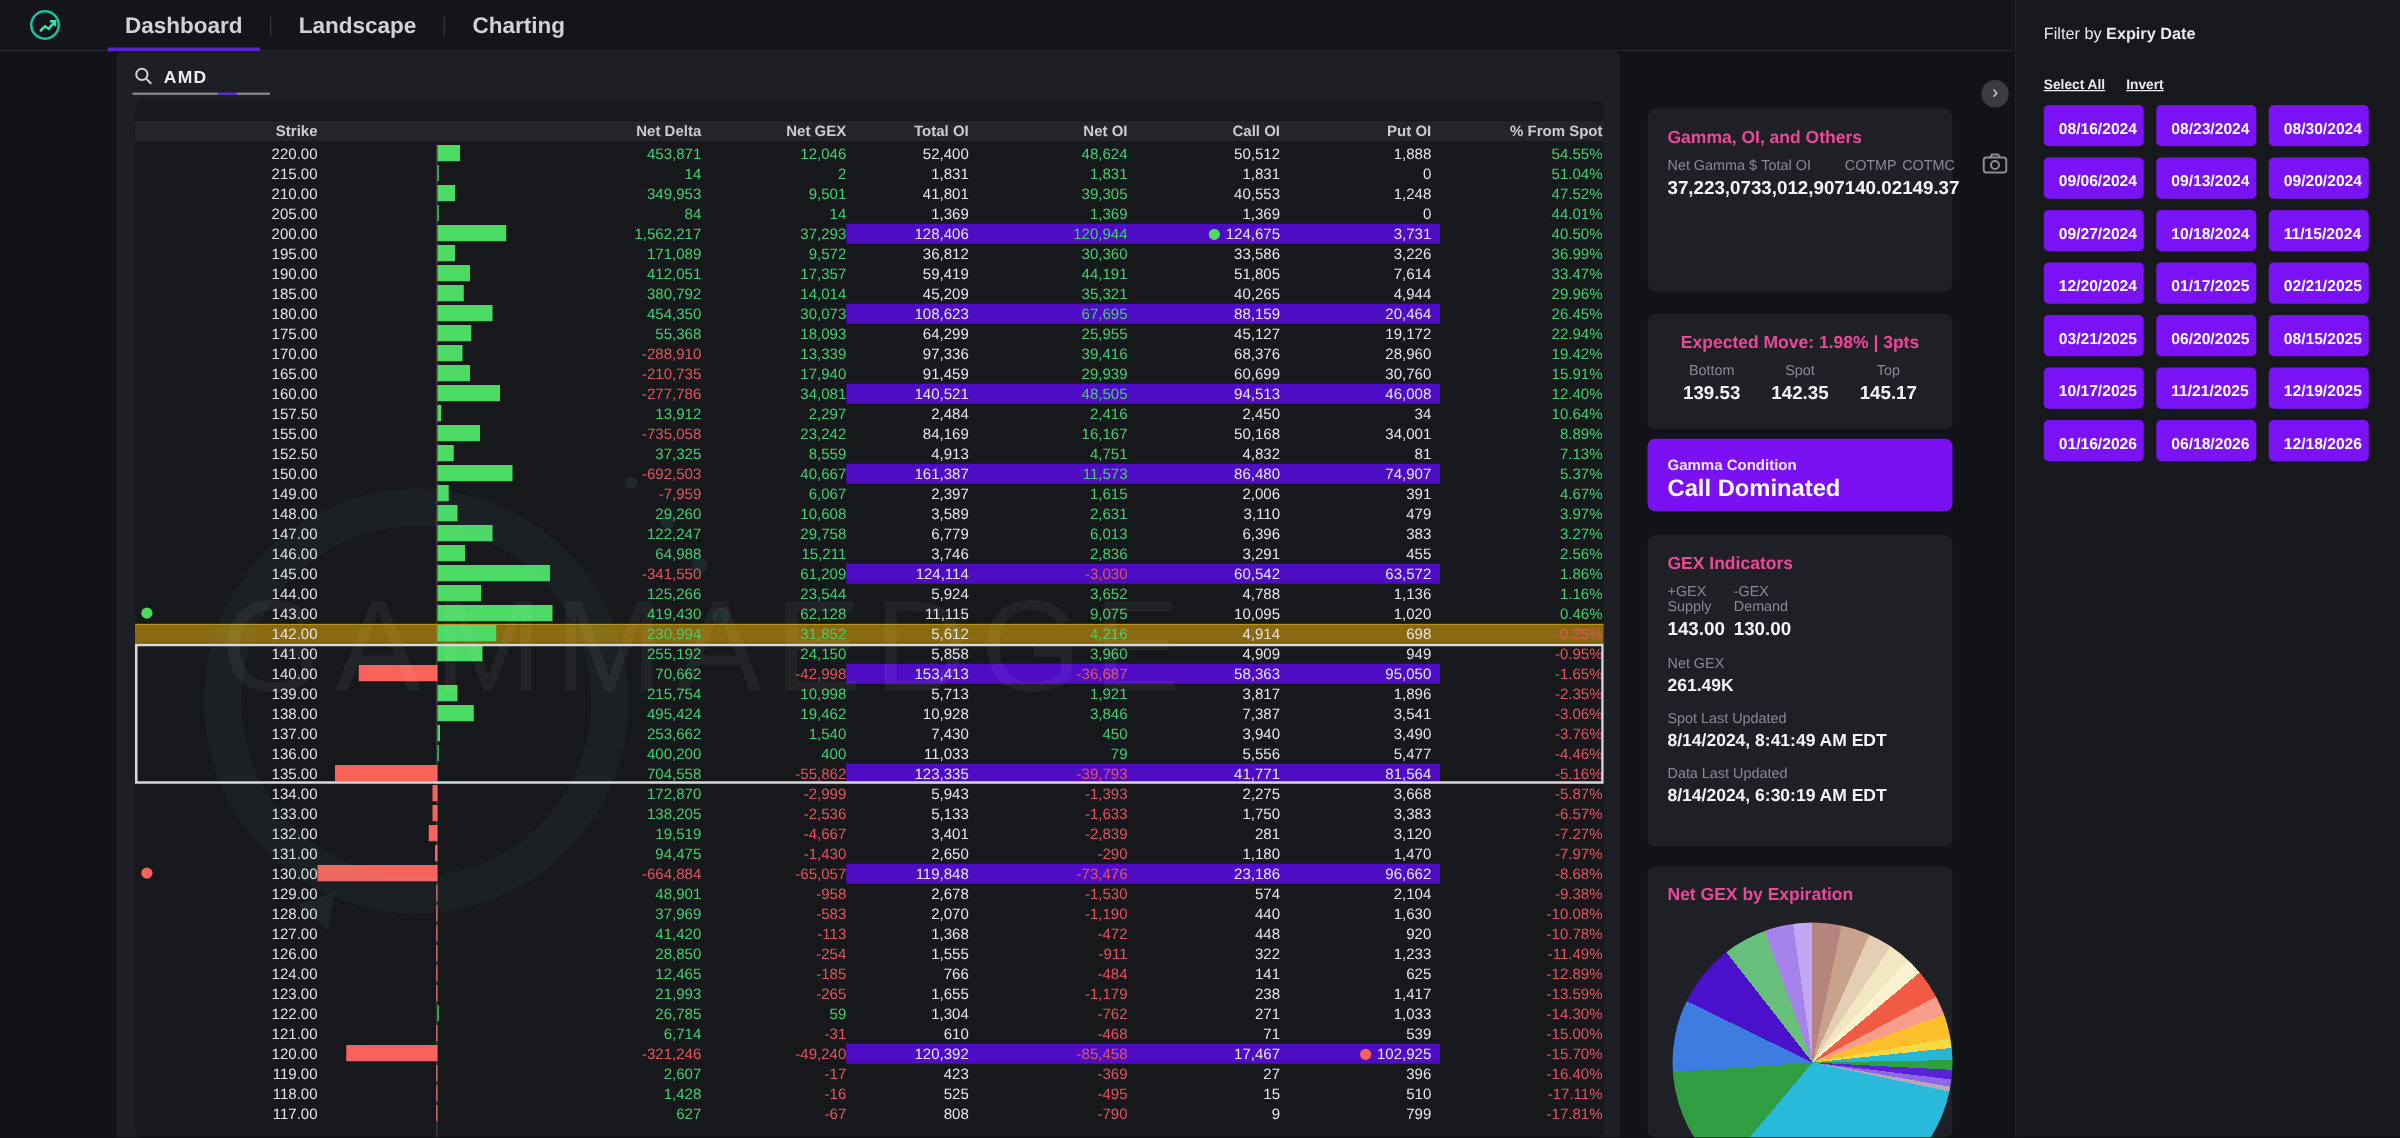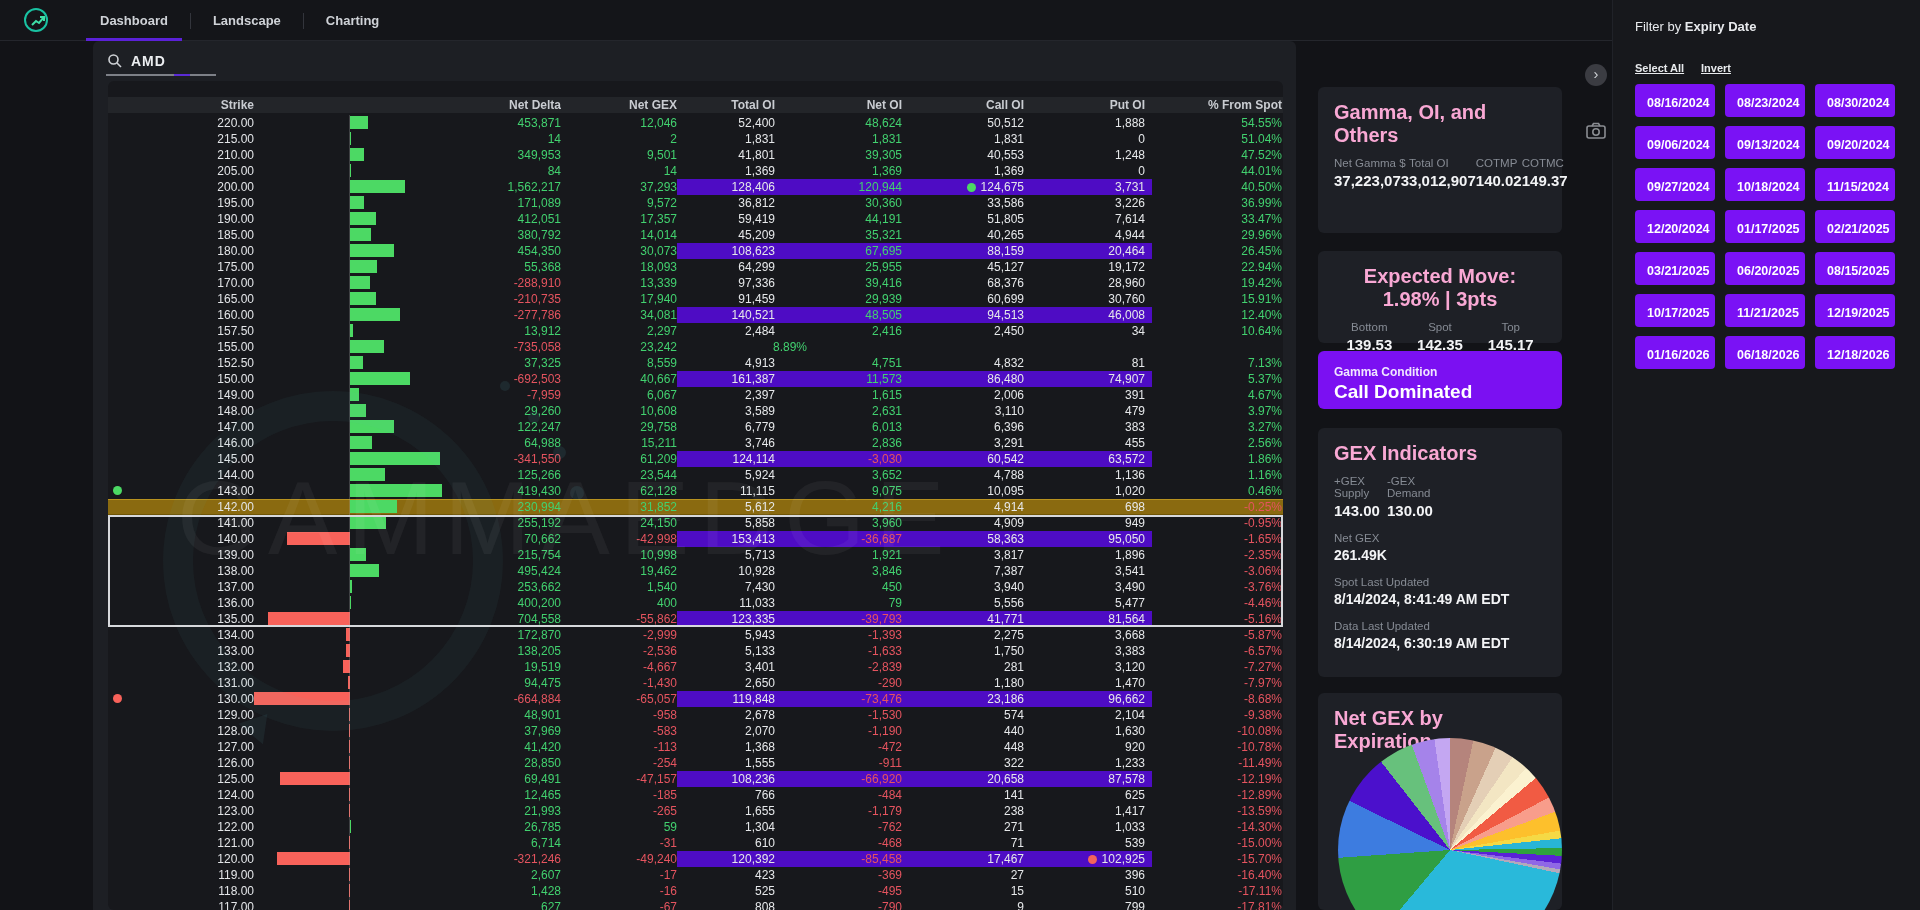--- a/index.html
+++ b/index.html
@@ -4,21 +4,21 @@
 <style>
   html,body{margin:0;padding:0;background:#0f1013;}
   *{box-sizing:border-box;font-family:"Liberation Sans",sans-serif;}
   #stage{position:relative;width:1920px;height:910px;overflow:hidden;background:#121317;}
 
   
   #nav{position:absolute;left:0;top:0;width:1920px;height:41px;background:#141519;border-bottom:1px solid #24262c;}
   #logo{position:absolute;left:24px;top:8px;width:24px;height:24px;border:2px solid #19c2a2;border-radius:50%;}
   #logo svg{position:absolute;left:4px;top:4px;}
   .tabs{position:absolute;left:78px;top:0;height:41px;display:flex;align-items:center;}
-  .tab{position:relative;height:41px;display:flex;align-items:center;padding:0 22px;color:#cfd2d7;font-size:13px;font-weight:bold;cursor:pointer;}
+  .tab{position:relative;height:41px;display:flex;align-items:center;padding:0 22px;color:#cfd2d7;font-size:18px;font-weight:bold;cursor:pointer;}
   .tab.active:after{content:"";position:absolute;left:8px;right:8px;bottom:0;height:3px;background:#5b21d8;}
   .tab-div{width:1px;height:16px;background:#33353c;}
 
   
   #mainPanel{position:absolute;left:93px;top:41px;width:1203px;height:869px;background:#1d1f24;border-radius:6px 6px 0 0;}
   #searchIcon{position:absolute;left:14px;top:12px;}
   #searchVal{position:absolute;left:38px;top:12px;font-size:14px;font-weight:bold;color:#eceef1;letter-spacing:1px;}
   #searchLine{position:absolute;left:13px;top:33px;width:110px;height:2px;
     background:linear-gradient(90deg,#7d8087 0 62%,#5b2bd5 62% 76%,#7d8087 76% 100%);}
 
@@ -49,21 +49,21 @@
 
   
   #wm{position:absolute;left:0;top:0;width:1175px;height:829px;pointer-events:none;z-index:5;overflow:hidden;}
   #wmText{position:absolute;left:69px;top:378px;font-size:104px;font-weight:normal;letter-spacing:10px;color:rgba(255,255,255,0.05);}
   #wmCircle{position:absolute;left:55px;top:310px;width:340px;height:340px;border-radius:50%;border:30px solid rgba(100,195,205,0.05);}
   .wmDot{position:absolute;border-radius:50%;background:rgba(100,195,205,0.10);}
   #wmTri{position:absolute;left:135px;top:630px;width:0;height:0;border-left:16px solid transparent;border-right:16px solid transparent;border-bottom:26px solid rgba(100,195,205,0.08);transform:rotate(40deg);}
 
   
   .card{position:absolute;left:1318px;width:244px;background:#1e2026;border-radius:6px;padding:14px 16px;}
-  .card-title{font-size:20px;font-weight:bold;color:#f9a8d4;}
+  .card-title{font-size:14px;font-weight:bold;color:#ec4899;}
   .fgrid{display:grid;grid-template-columns:1fr 1fr 1fr 1fr;margin-top:10px;row-gap:14px;}
   .fgrid3{display:grid;grid-template-columns:1fr 1fr 1fr;margin-top:10px;}
   .flabel{font-size:11.5px;color:#868b94;margin-bottom:3px;}
   .fvalue{font-size:15px;font-weight:bold;color:#f3f4f6;}
   #gammaCond{background:#7b10f2;}
   #gammaCondLabel{font-size:12px;color:#f0e6ff;font-weight:bold;}
   #gammaCondValue{font-size:19px;font-weight:bold;color:#ffffff;margin-top:2px;}
   .gexitem{margin-top:13px;}
   .gexitem .fvalue{font-size:14px;}
   #pie{border-radius:50%;}
@@ -337,20 +337,26 @@
             </div>
             <div class="cell c-pct pos">10.64%</div>
           </div>
           <div class="trow">
             <div class="cell c-strike">155.00</div>
             <div class="c-bar">
               <div class="bar g" style="width: 34.2966px; left: 96px;"></div>
             </div>
             <div class="cell c-delta neg">-735,058</div>
             <div class="cell c-gex pos">23,242</div>
+            <div class="c-band">
+              <div class="cell c-t wht">84,169</div>
+              <div class="cell c-n pos">16,167</div>
+              <div class="cell c-c wht">50,168</div>
+              <div class="cell c-p wht">34,001</div>
+            </div>
             <div class="cell c-pct pos">8.89%</div>
           </div>
           <div class="trow">
             <div class="cell c-strike">152.50</div>
             <div class="c-bar">
               <div class="bar g" style="width: 12.6299px; left: 96px;"></div>
             </div>
             <div class="cell c-delta pos">37,325</div>
             <div class="cell c-gex pos">8,559</div>
             <div class="c-band">
@@ -730,35 +736,20 @@
             </div>
             <div class="cell c-delta pos">28,850</div>
             <div class="cell c-gex neg">-254</div>
             <div class="c-band">
               <div class="cell c-t wht">1,555</div>
               <div class="cell c-n neg">-911</div>
               <div class="cell c-c wht">322</div>
               <div class="cell c-p wht">1,233</div>
             </div>
             <div class="cell c-pct neg">-11.49%</div>
-          </div>
-          <div class="trow">
-            <div class="cell c-strike">125.00</div>
-            <div class="c-bar">
-              <div class="bar r" style="width: 69.5862px; left: 26.4138px;"></div>
-            </div>
-            <div class="cell c-delta pos">69,491</div>
-            <div class="cell c-gex neg">-47,157</div>
-            <div class="c-band hl">
-              <div class="cell c-t wht">108,236</div>
-              <div class="cell c-n neg">-66,920</div>
-              <div class="cell c-c wht">20,658</div>
-              <div class="cell c-p wht">87,578</div>
-            </div>
-            <div class="cell c-pct neg">-12.19%</div>
           </div>
           <div class="trow">
             <div class="cell c-strike">124.00</div>
             <div class="c-bar">
               <div class="bar r" style="width: 1px; left: 95px;"></div>
             </div>
             <div class="cell c-delta pos">12,465</div>
             <div class="cell c-gex neg">-185</div>
             <div class="c-band">
               <div class="cell c-t wht">766</div>

